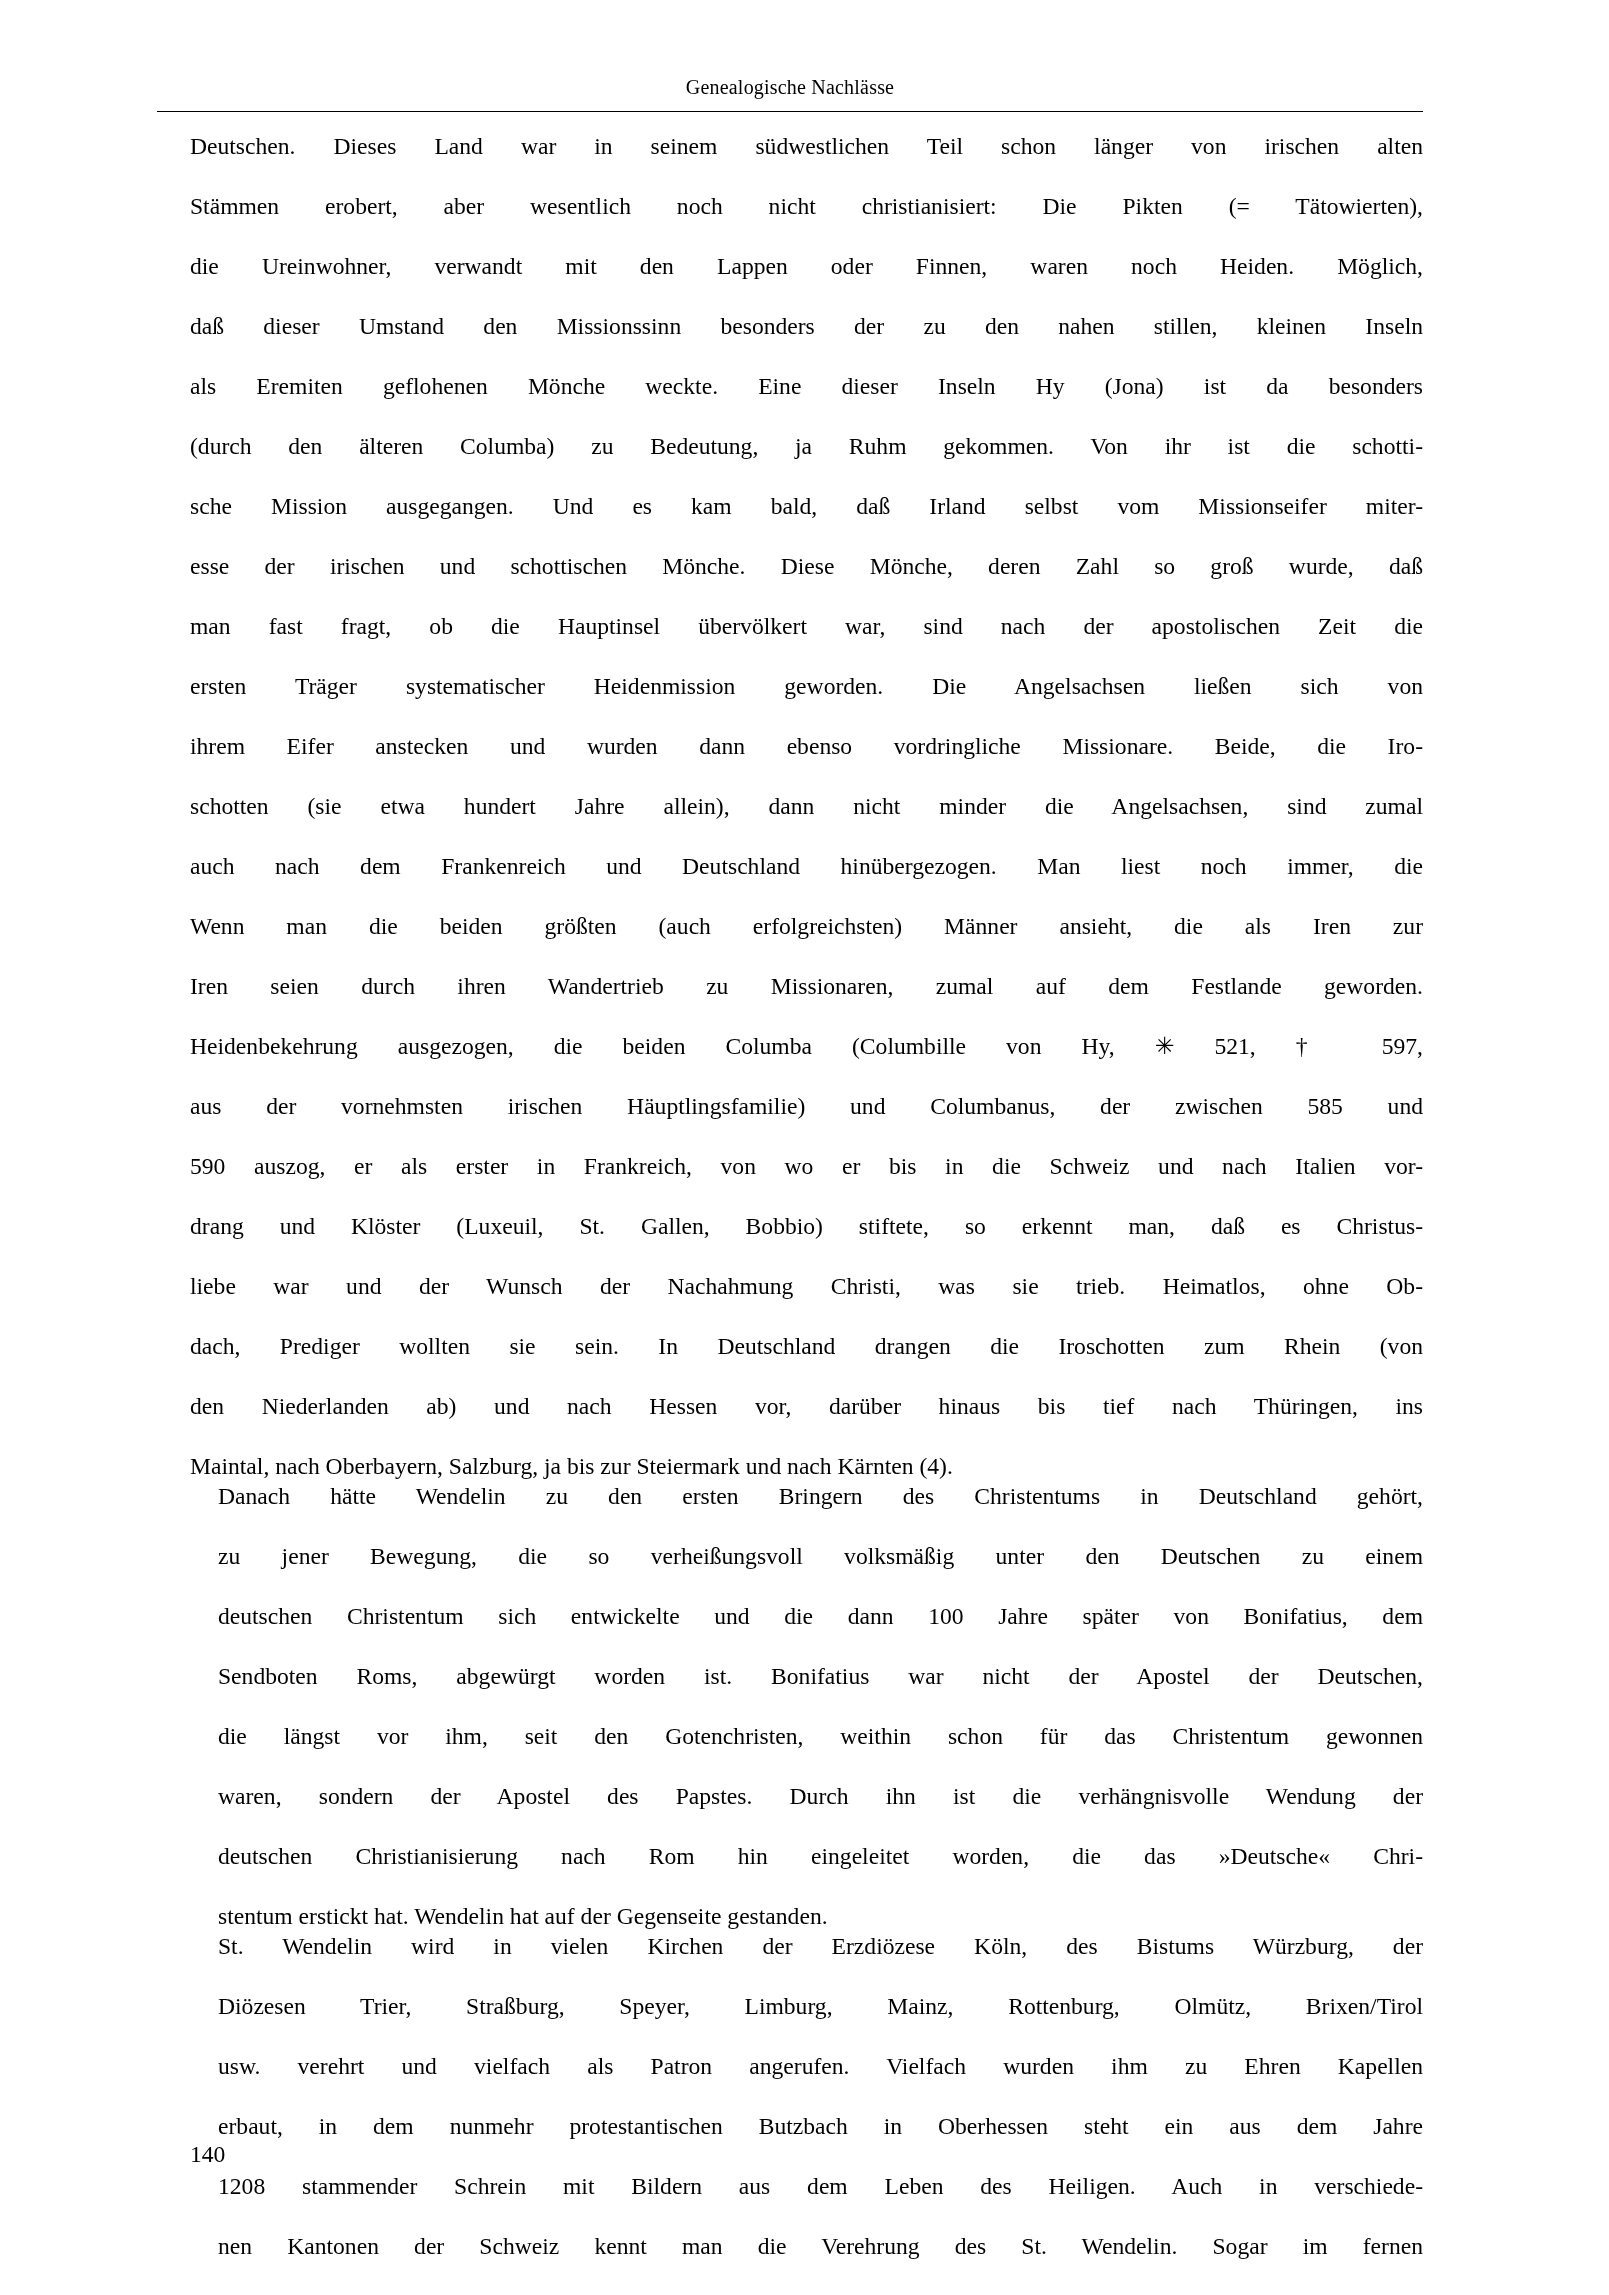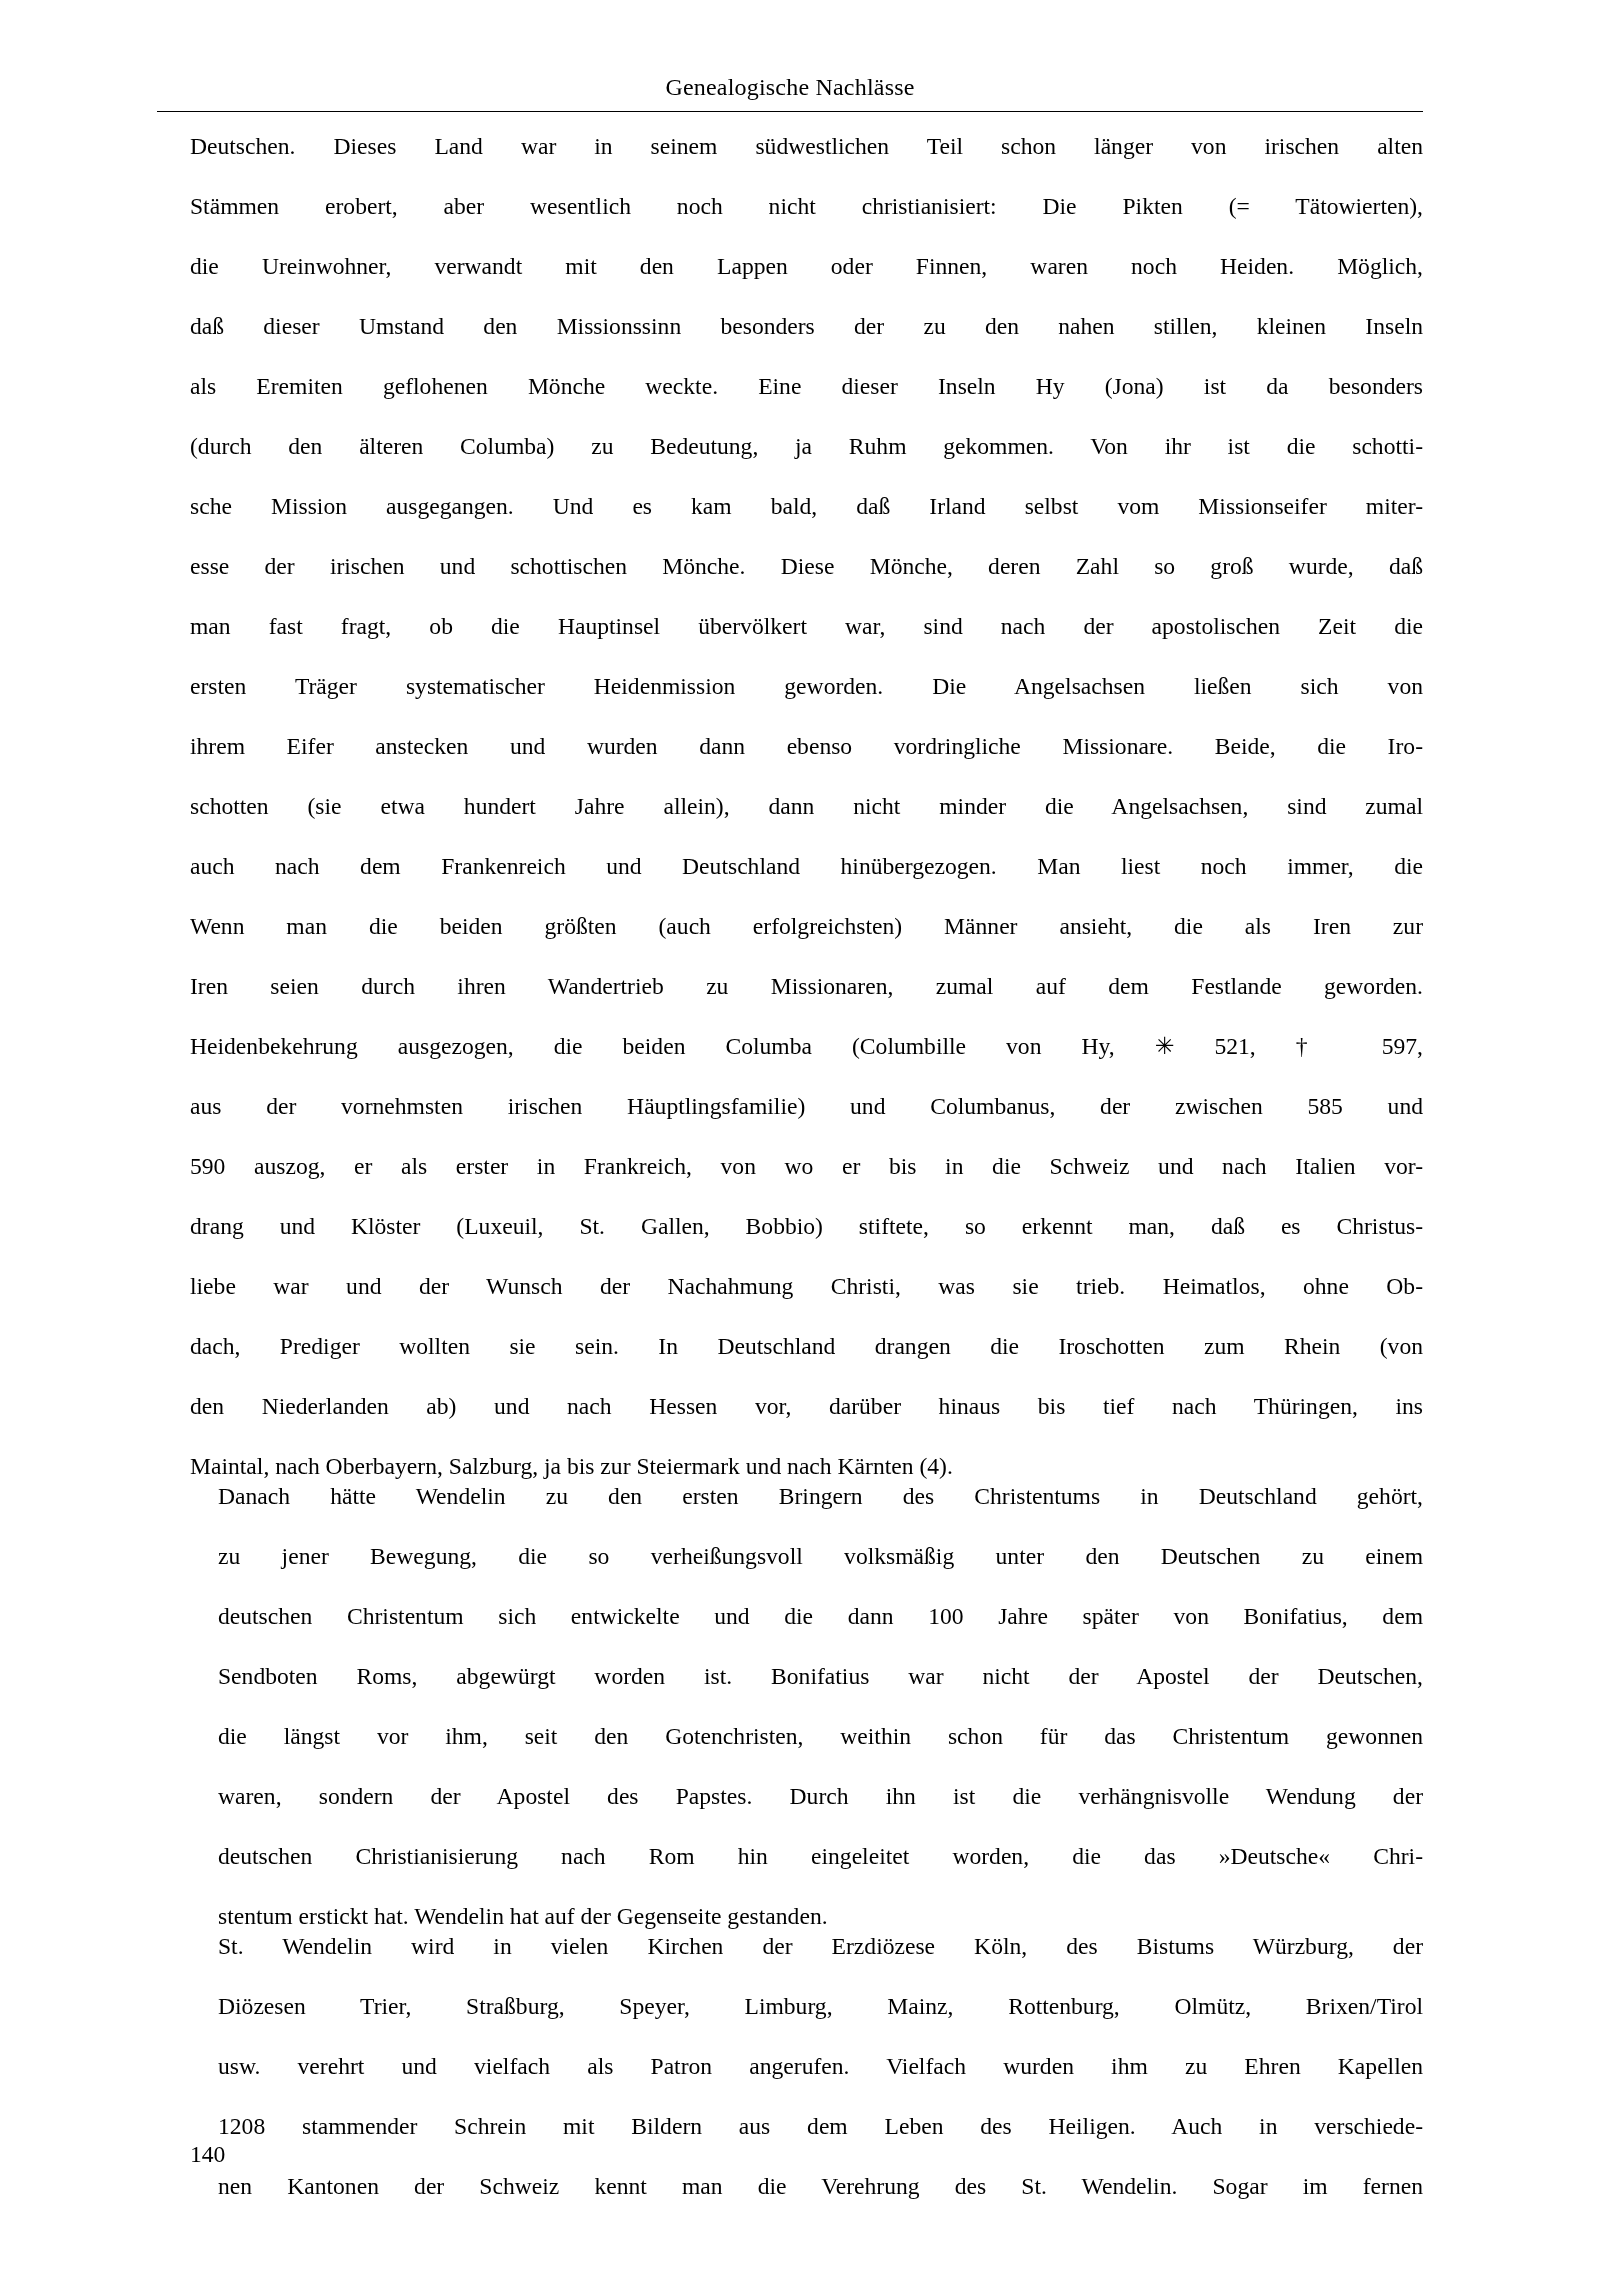--- a/index.html
+++ b/index.html
@@ -21,21 +21,21 @@
     width: 1610px;
     height: 2295px;
     background: #ffffff;
   }
   .running-header {
     position: absolute;
     left: 157px;
     top: 73px;
     width: 1266px;
     text-align: center;
-    font-size: 24px;
+    font-size: 20px;
     line-height: 28px;
     letter-spacing: 0.2px;
   }
   .header-rule {
     position: absolute;
     left: 157px;
     top: 111px;
     width: 1266px;
     height: 0;
     border-top: 1.7px solid #000000;
@@ -125,20 +125,21 @@
         <span class="line">Sendboten Roms, abgewürgt worden ist. Bonifatius war nicht der Apostel der Deutschen,</span>
         <span class="line">die längst vor ihm, seit den Gotenchristen, weithin schon für das Christentum gewonnen</span>
         <span class="line">waren, sondern der Apostel des Papstes. Durch ihn ist die verhängnisvolle Wendung der</span>
         <span class="line">deutschen Christianisierung nach Rom hin eingeleitet worden, die das »Deutsche« Chri-</span>
         <span class="line last">stentum erstickt hat. Wendelin hat auf der Gegenseite gestanden.</span>
       </p>
       <p class="para indent">
         <span class="line indent">St. Wendelin wird in vielen Kirchen der Erzdiözese Köln, des Bistums Würzburg, der</span>
         <span class="line">Diözesen Trier, Straßburg, Speyer, Limburg, Mainz, Rottenburg, Olmütz, Brixen/Tirol</span>
         <span class="line">usw. verehrt und vielfach als Patron angerufen. Vielfach wurden ihm zu Ehren Kapellen</span>
+        <span class="line">erbaut, in dem nunmehr protestantischen Butzbach in Oberhessen steht ein aus dem Jahre</span>
         <span class="line">1208 stammender Schrein mit Bildern aus dem Leben des Heiligen. Auch in verschiede-</span>
         <span class="line">nen Kantonen der Schweiz kennt man die Verehrung des St. Wendelin. Sogar im fernen</span>
       </p>
     </div>
 
   <div class="folio">140</div>
 
 </div>
 
 

